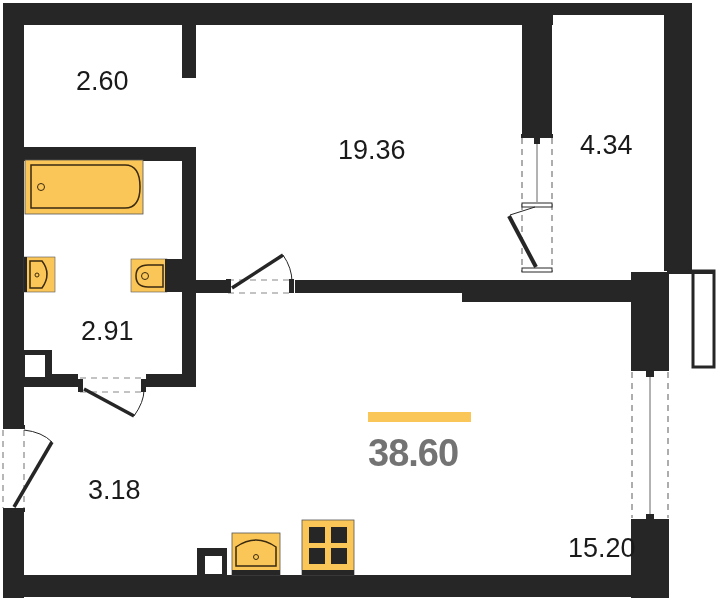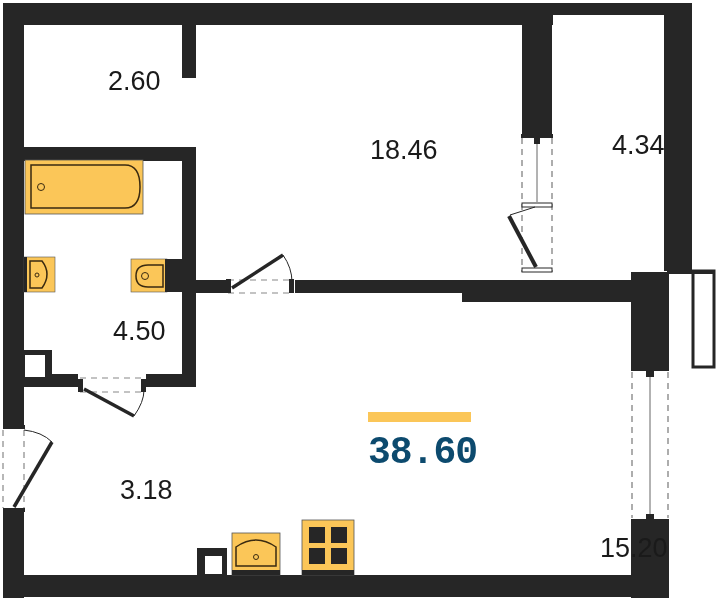--- a/index.html
+++ b/index.html
@@ -5,28 +5,27 @@
   html, body { margin: 0; padding: 0; background: #ffffff; }
   body { width: 716px; height: 600px; position: relative; overflow: hidden; }
   .plan { position: absolute; left: 0; top: 0; width: 716px; height: 600px; }
   .label {
     position: absolute;
     font-family: "Liberation Sans", "DejaVu Sans", sans-serif;
     font-size: 27px;
     color: #1a1a1a;
     line-height: 1;
     white-space: nowrap;
-    margin-left: 32px;
   }
   .total {
     position: absolute;
-    font-family: Liberation Mono, monospace;
+    font-family: Liberation Sans, sans-serif;
     font-weight: bold;
     font-size: 38px;
-    color: #0c4a6e;
+    color: #737373;
     line-height: 1;
     letter-spacing: -1px;
   }
   .total-bar {
     position: absolute;
     height: 10px;
     background: #fbc658;
   }
 </style>
 </head>
@@ -154,20 +153,20 @@
     <rect x="302" y="520" width="52" height="55" fill="#fbc658" stroke="#555" stroke-width="0.8"></rect>
     <rect x="302" y="570" width="52" height="5" fill="#262626"></rect>
     <rect x="309" y="527" width="16" height="16" fill="#262626"></rect>
     <rect x="331" y="527" width="16" height="16" fill="#262626"></rect>
     <rect x="309" y="548" width="16" height="16" fill="#262626"></rect>
     <rect x="331" y="548" width="16" height="16" fill="#262626"></rect>
   </g>
 </svg>
 
 <div class="label" style="left:76px; top:68px;">2.60</div>
-<div class="label" style="left:338px; top:137px;">18.46</div>
+<div class="label" style="left:338px; top:137px;">19.36</div>
 <div class="label" style="left:580px; top:132px;">4.34</div>
-<div class="label" style="left:81px; top:318px;">4.50</div>
+<div class="label" style="left:81px; top:318px;">2.91</div>
 <div class="label" style="left:88px; top:477px;">3.18</div>
 <div class="label" style="left:568px; top:535px;">15.20</div>
 
 <div class="total-bar" style="left:368px; top:412px; width:103px;"></div>
 <div class="total" style="left:368px; top:434px;">38.60</div>
 
 </body></html>

